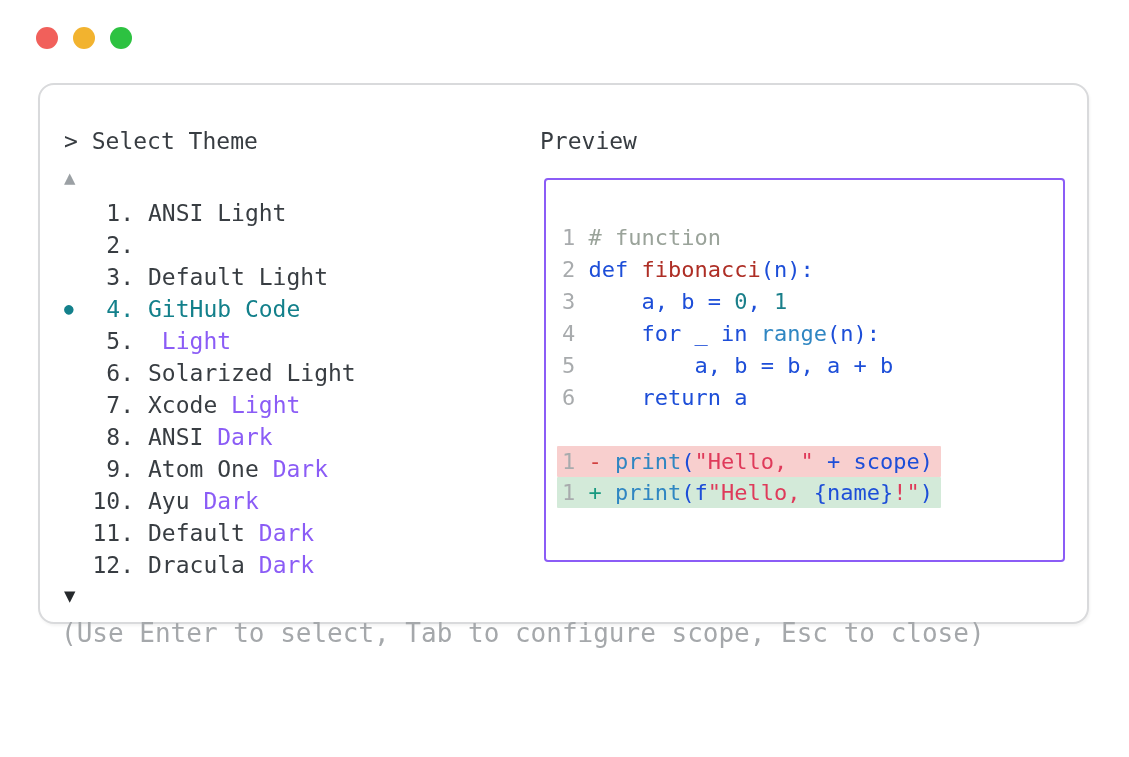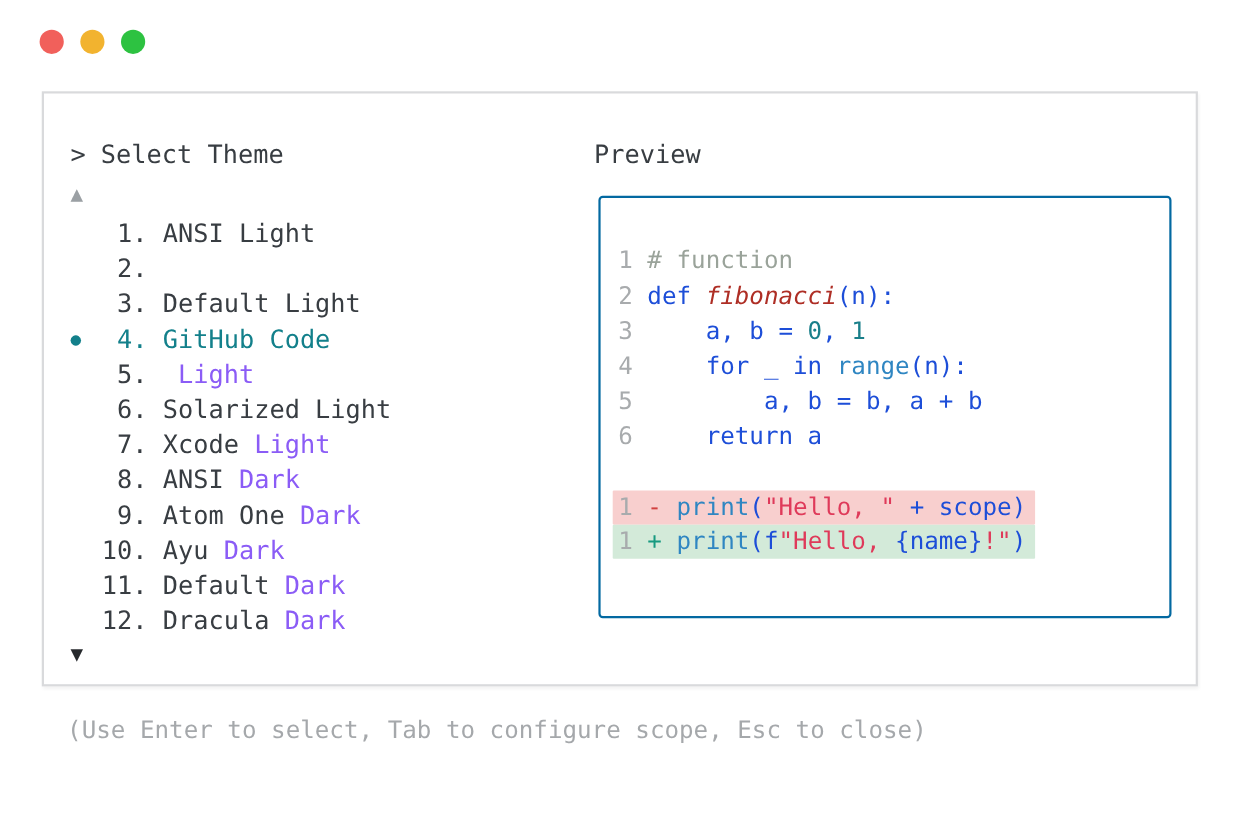--- a/index.html
+++ b/index.html
@@ -23,21 +23,21 @@
     border-radius: 50%;
   }
   .panel {
     position: absolute;
     left: 38px;
     top: 83px;
     width: 1051px;
     height: 541px;
     box-sizing: border-box;
     border: 2px solid #d9dadc;
-    border-radius: 0;
+    border-radius: 16px;
     background: #ffffff;
     box-shadow: 1px 2px 3px rgba(0,0,0,0.05);
   }
   .prompt {
     position: absolute;
     left: 24px;
     top: 40px;
     height: 32px;
     line-height: 32px;
     font-size: 23px;
@@ -88,44 +88,44 @@
     text-align: right;
     margin-right: 14px;
   }
   .theme-row .variant { color: #8b5cf6; }
   .theme-row.selected,
   .theme-row.selected .num,
   .theme-row.selected .t-name { color: #13808b; }
   .footer {
     position: absolute;
     left: 21px;
-    top: 564px;
-    height: 32px;
-    line-height: 32px;
-    font-size: 22px;
+    top: 532px;
+    height: 32px;
+    line-height: 32px;
+    font-size: 26px;
     color: #a5a8ab;
     white-space: pre;
   }
   .preview-title {
     position: absolute;
     left: 500px;
     top: 40px;
     height: 32px;
     line-height: 32px;
     font-size: 23px;
     color: #383d42;
   }
   .preview-box {
     position: absolute;
     left: 504px;
     top: 93px;
     width: 521px;
     height: 384px;
     box-sizing: border-box;
-    border: 2px solid #0369a1;
+    border: 2px solid #8b5cf6;
     border-radius: 4px;
     background: #ffffff;
     padding: 42px 14px 0 16px;
   }
   .code-line {
     height: 32px;
     line-height: 32px;
     font-size: 22px;
     white-space: pre;
     color: #383d42;
@@ -141,21 +141,21 @@
     display: inline-block;
     padding: 0 8px 0 5px;
     margin-left: -5px;
     border-radius: 1px;
   }
   .bg-deletion  { background: #f8cfce; }
   .bg-insertion { background: #d3ead9; }
   .tk-linenum { color: #a8abad; }
   .tk-comment { color: #9aa39a; }
   .tk-plain   { color: #1d4ed8; }
-  .tk-red     { color: #ae2e25; font-style: italic; }
+  .tk-red     { color: #ae2e25; }
   .tk-blue    { color: #2f86c2; }
   .tk-teal    { color: #1a7f8a; }
   .tk-str     { color: #df3a5a; }
   .tk-del     { color: #d2403f; }
   .tk-ins     { color: #189a80; }
 </style>
 </head>
 <body>
 
 <div class="traffic">

